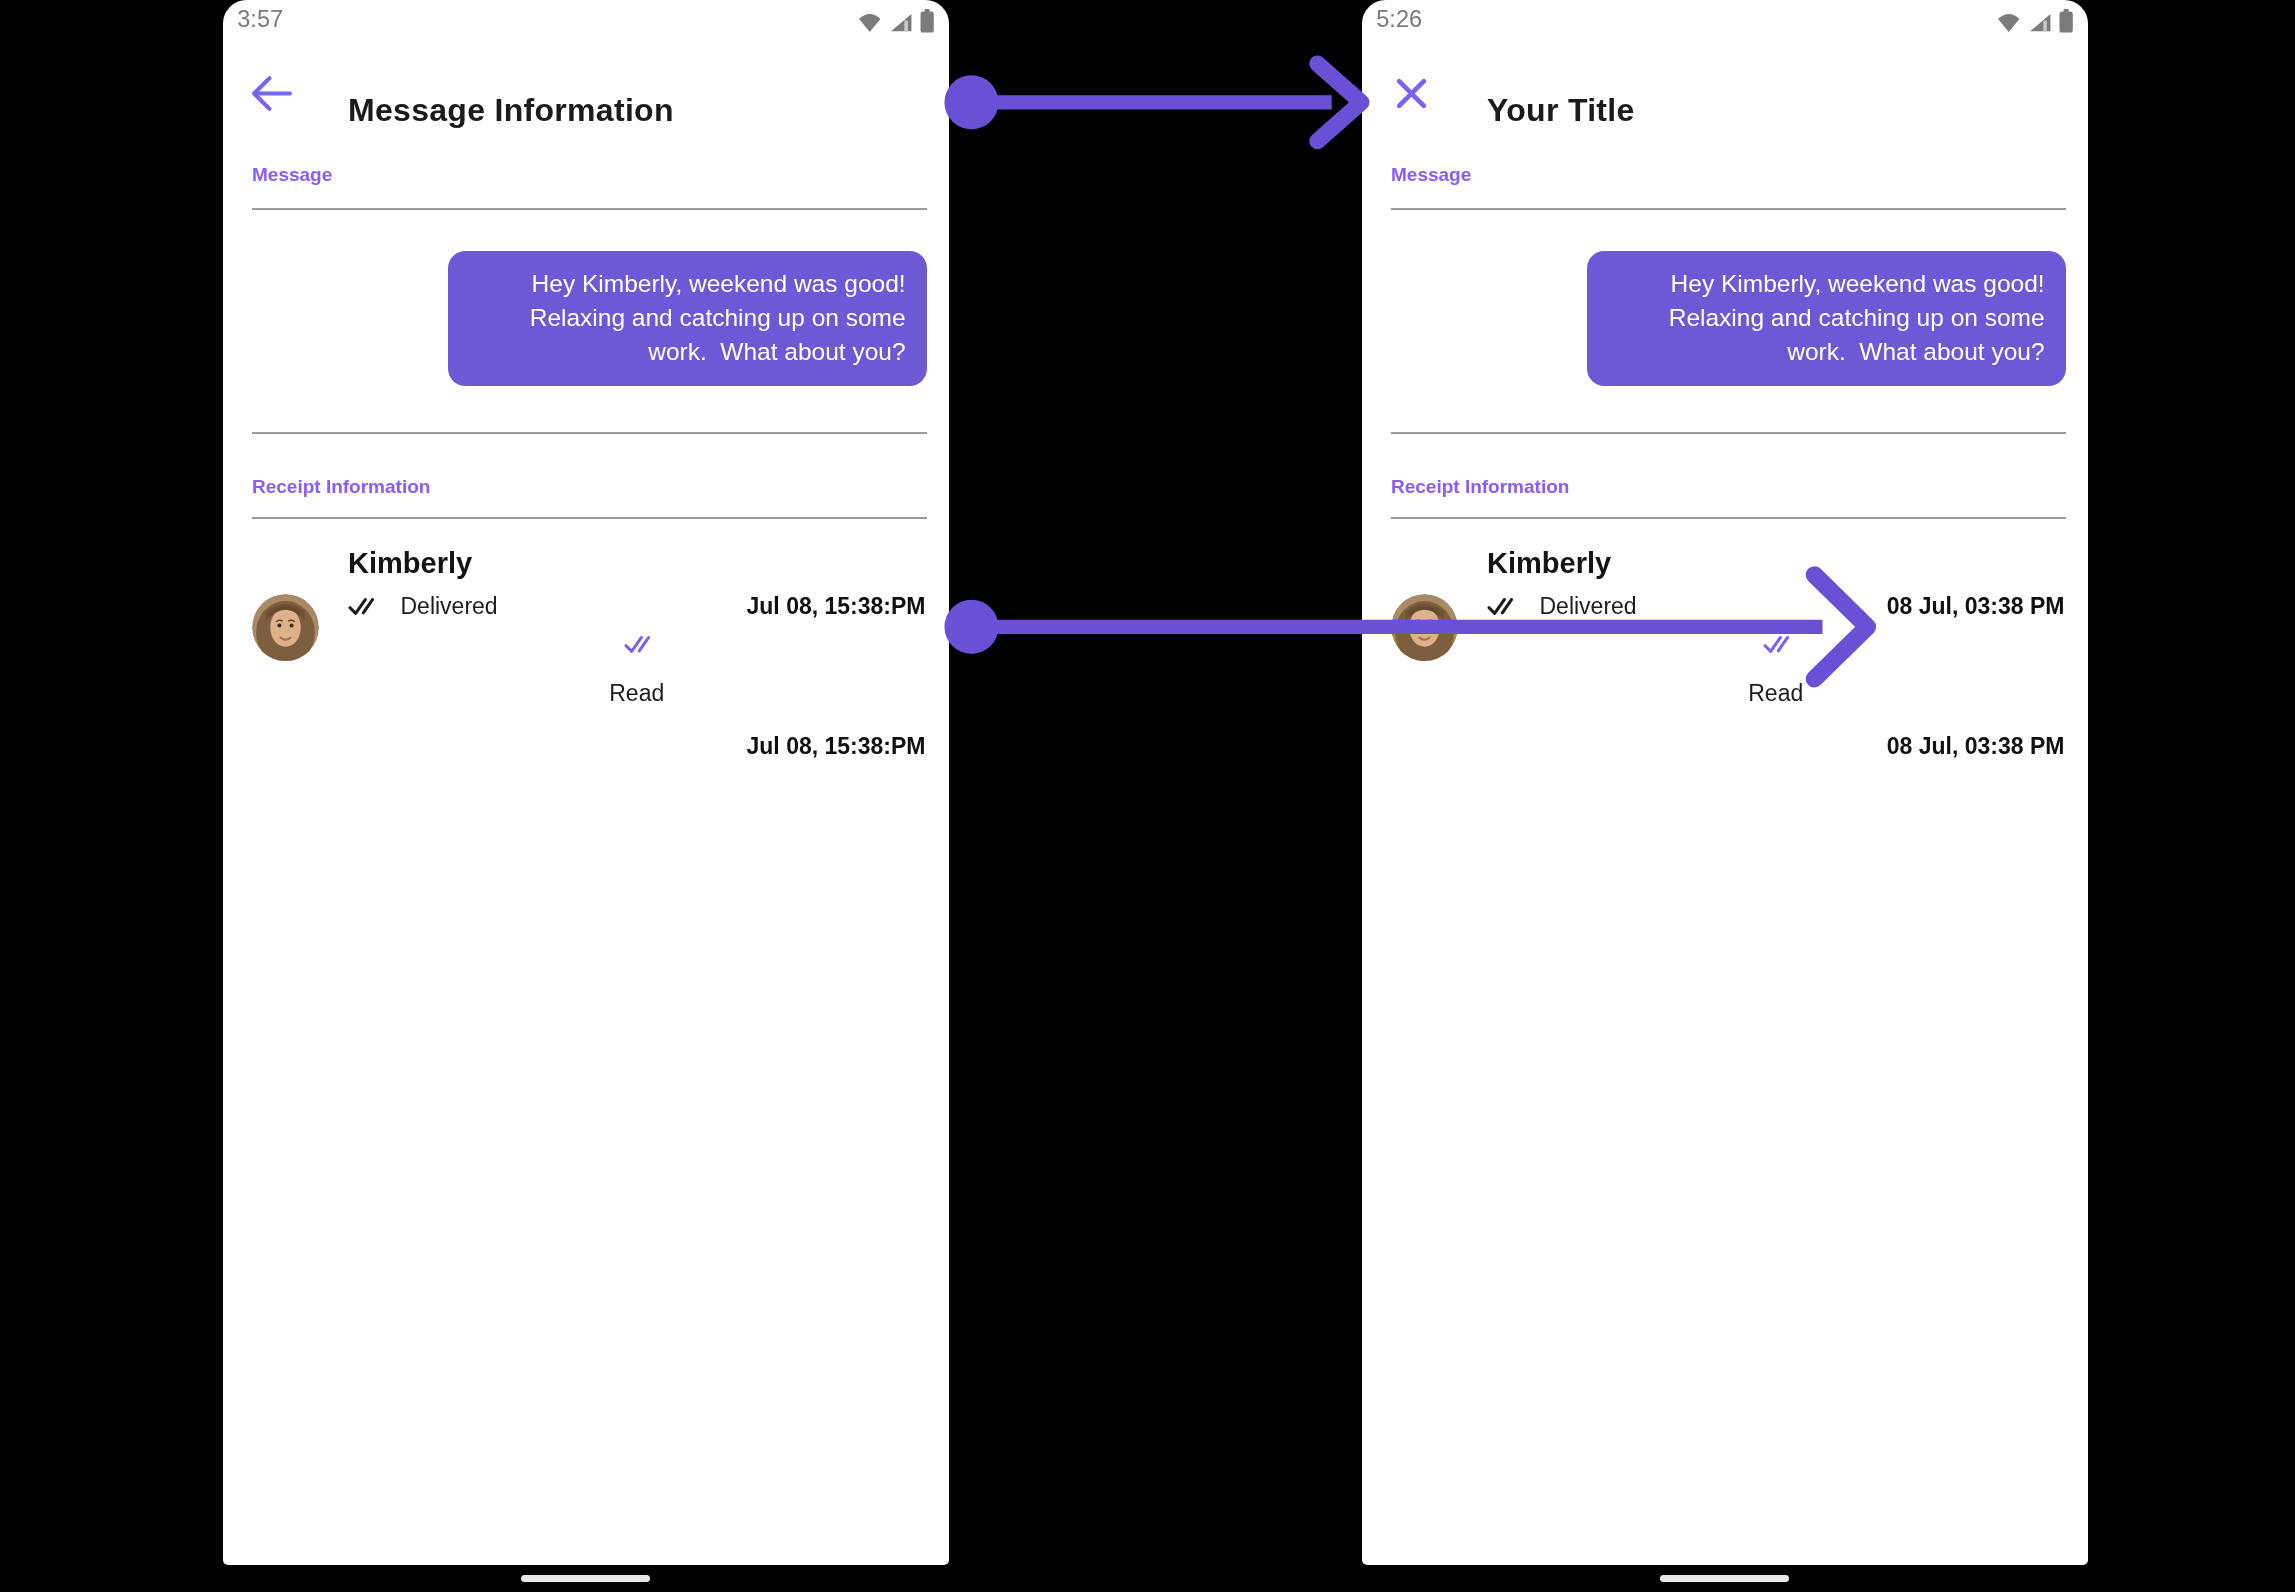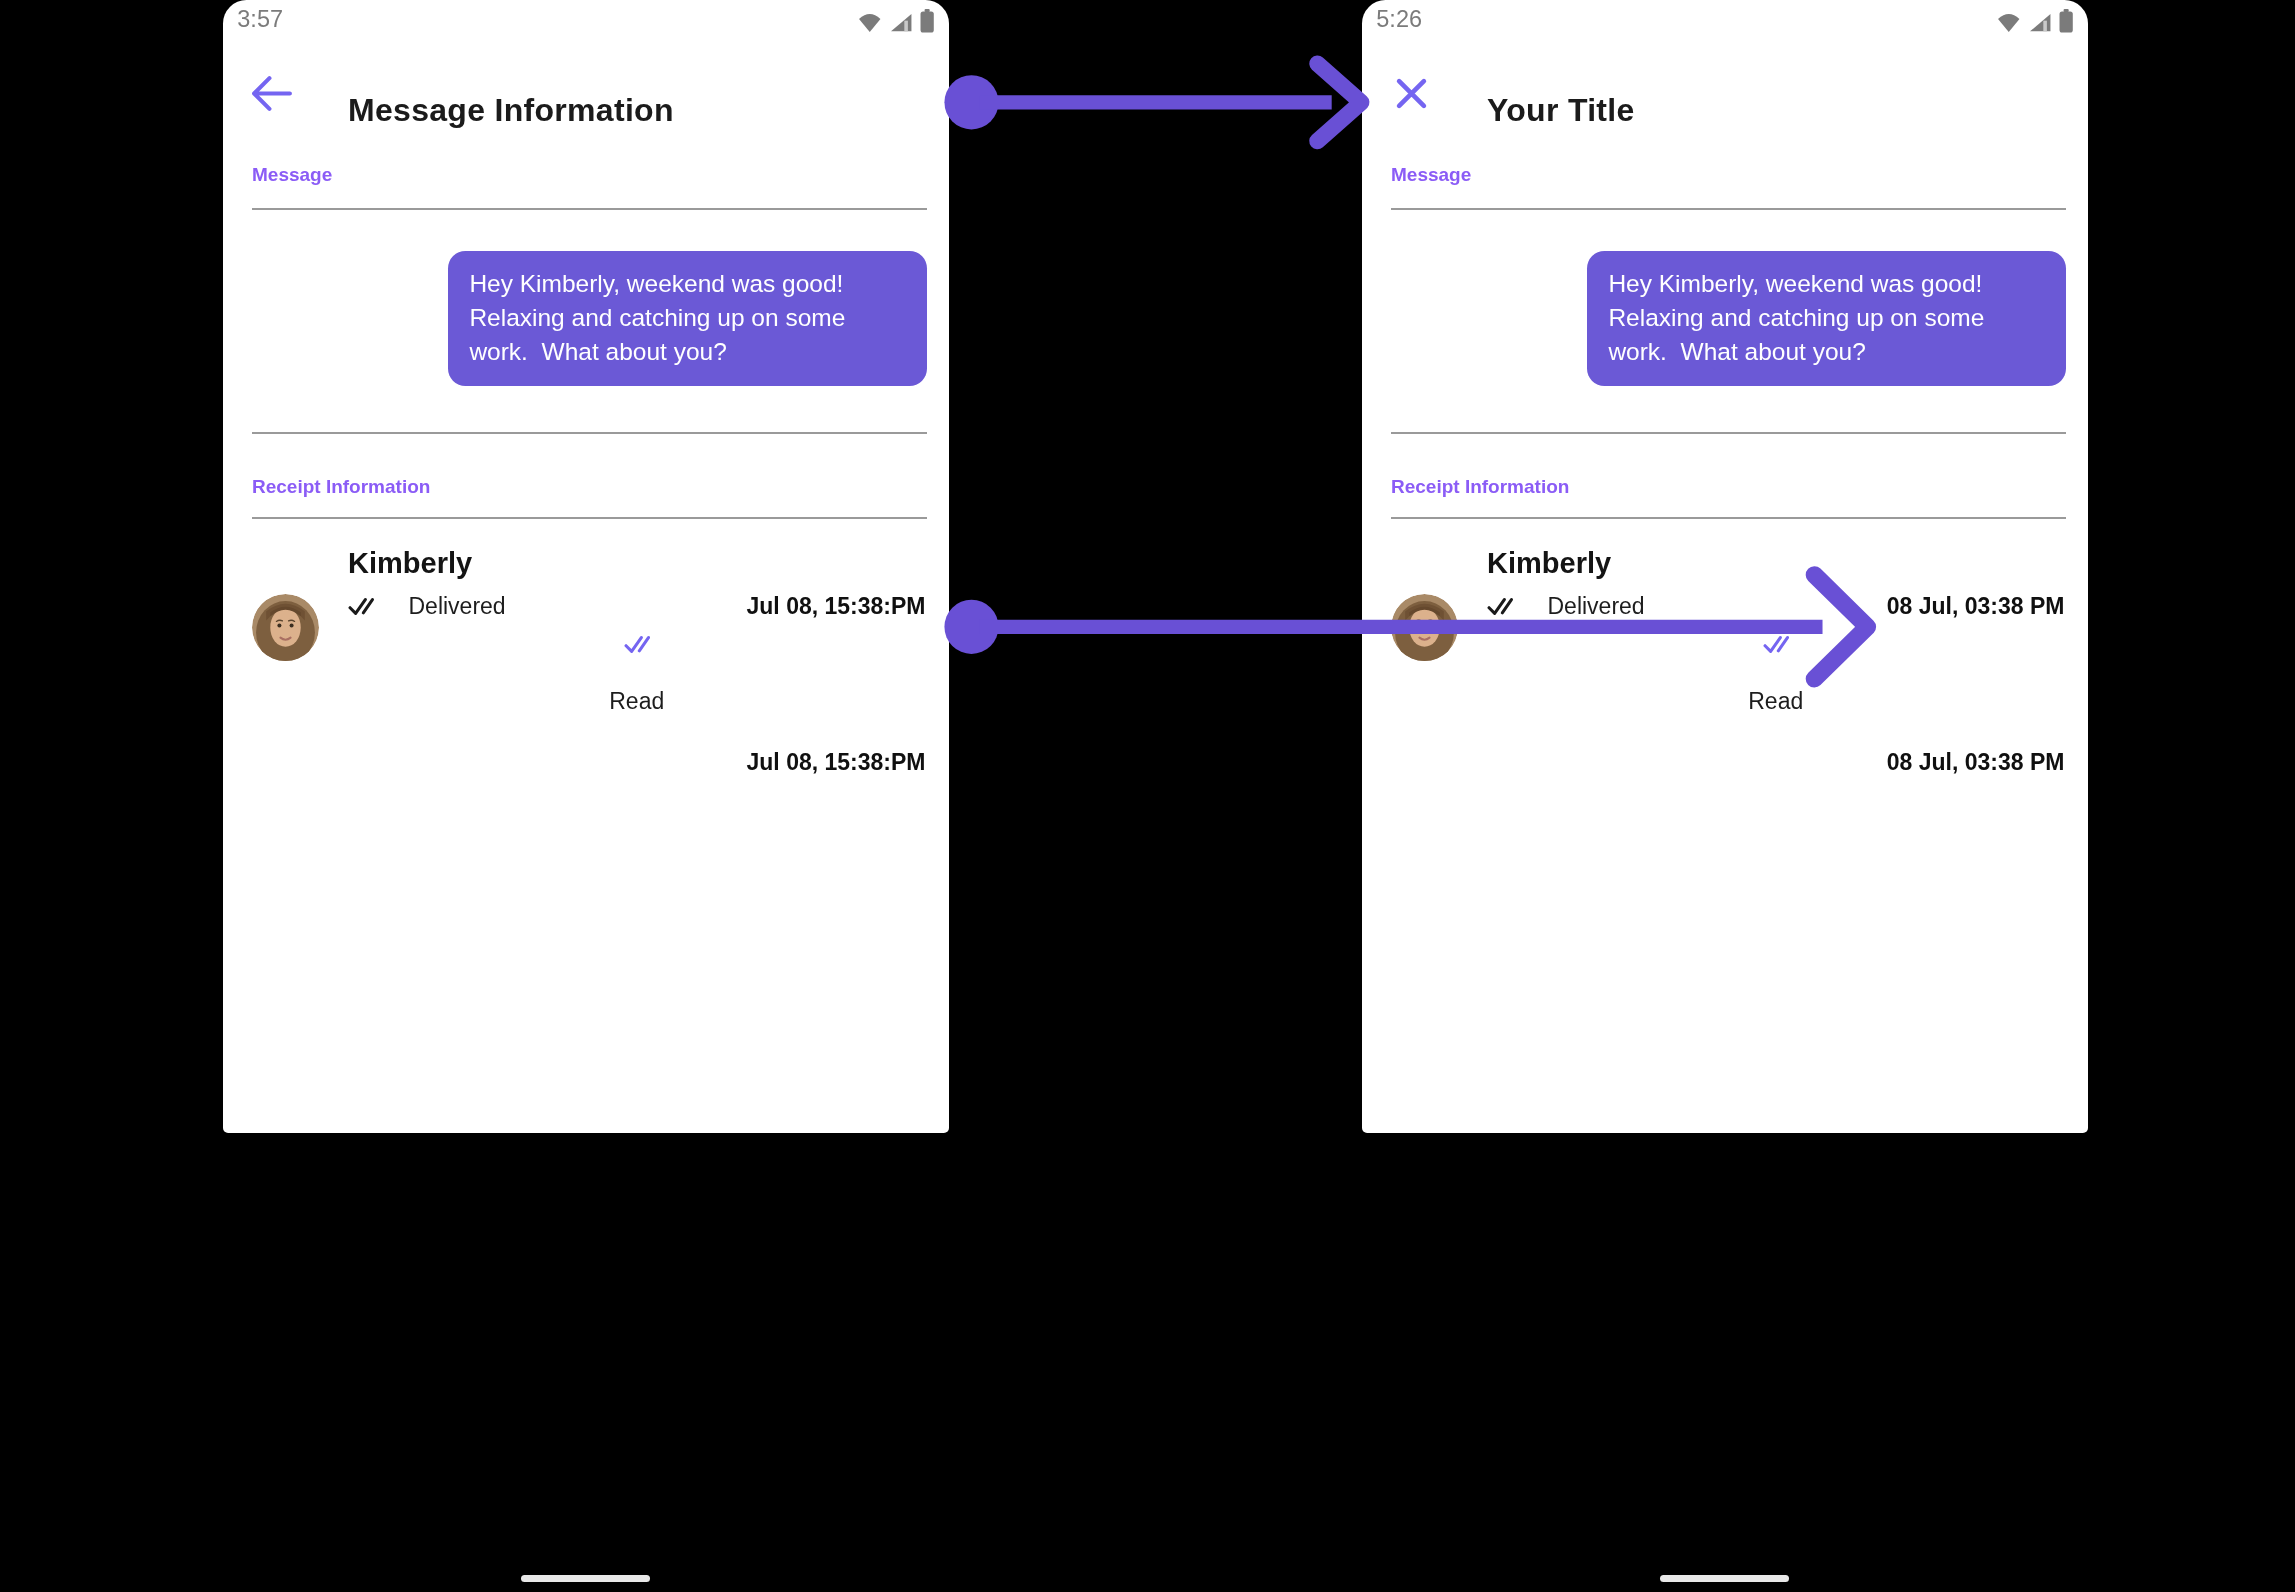--- a/index.html
+++ b/index.html
@@ -1,22 +1,22 @@
 <!DOCTYPE html>
 <html style="--c-accent_icon: #7565f1; --c-bubble: #6b59d6; --c-arrow: #6950d5; --c-read_check: #7565f1;font-size:8.2px"><head>
 <meta charset="utf-8">
 <style>
   * { margin:0; padding:0; box-sizing:border-box; }
   html,body { width:2295px; height:1593px; background:#000; overflow:hidden;
               font-family:"Liberation Sans", sans-serif; }
   body { position:relative; }
 
   
-  .phone { position:absolute; top:0; width:726px; height:1133px; background:#fff;
-           border-radius:23.5px 23.5px 5.1px 5.1px; }
+  .phone { position:absolute; top:0; width:726px; height:1565px; background:#fff;
+           border-radius:23.5px 23.5px 5.1px 5.1px;text-align:right; }
   #phone-left  { left:223px; }
   #phone-right { left:1362px; }
 
   
   .status-time { position:absolute; left:14.3px; top:6.1px; font-size:23.5px; color:#7b7b7b; }
   .status-icons { position:absolute; right:14.3px; top:9.2px; display:flex; align-items:flex-end; gap:8.2px; color:#7b7b7b; }
 
   
   .header-icon-btn { position:absolute; left:25.5px; top:70px; width:47px; height:47px;
                      display:flex; align-items:center; justify-content:center;
@@ -36,21 +36,21 @@
   
   .bubble { position:absolute; right:22px; top:251px; width:479px;
             background:var(--c-bubble); color:#fff; border-radius:17.4px;
             padding:16.3px 21.4px; font-size:24.5px; line-height:34px; white-space:pre-wrap; }
 
   
   .contact-name { position:absolute; left:125px; top:547px; font-size:29px; font-weight:700; color:#141414; }
   .avatar { position:absolute; left:29px; top:594px; width:67px; height:67px;
             border-radius:50%; overflow:hidden; }
   .receipt-row { position:absolute; left:125px; right:23.5px; height:29px;
-                 display:flex; align-items:center; gap:34px; }
+                 display:flex; align-items:center; gap:26px; }
   .row-delivered { top:592px; }
   .row-read { top:635px;flex-direction:column; }
   .check-icon { flex:0 0 auto; display:flex; }
   .check-delivered { color:#1a1a1a; }
   .check-read { color:var(--c-read_check); }
   .row-label { font-size:23px; color:#1d1d1d; }
   .row-time { margin-left:auto; font-size:23px; font-weight:700; color:#101010; white-space:nowrap; }
 
   
   .home-bar { position:absolute; top:1575px; width:129px; height:6.6px; border-radius:3.6px; background:#e8e8e8; }

